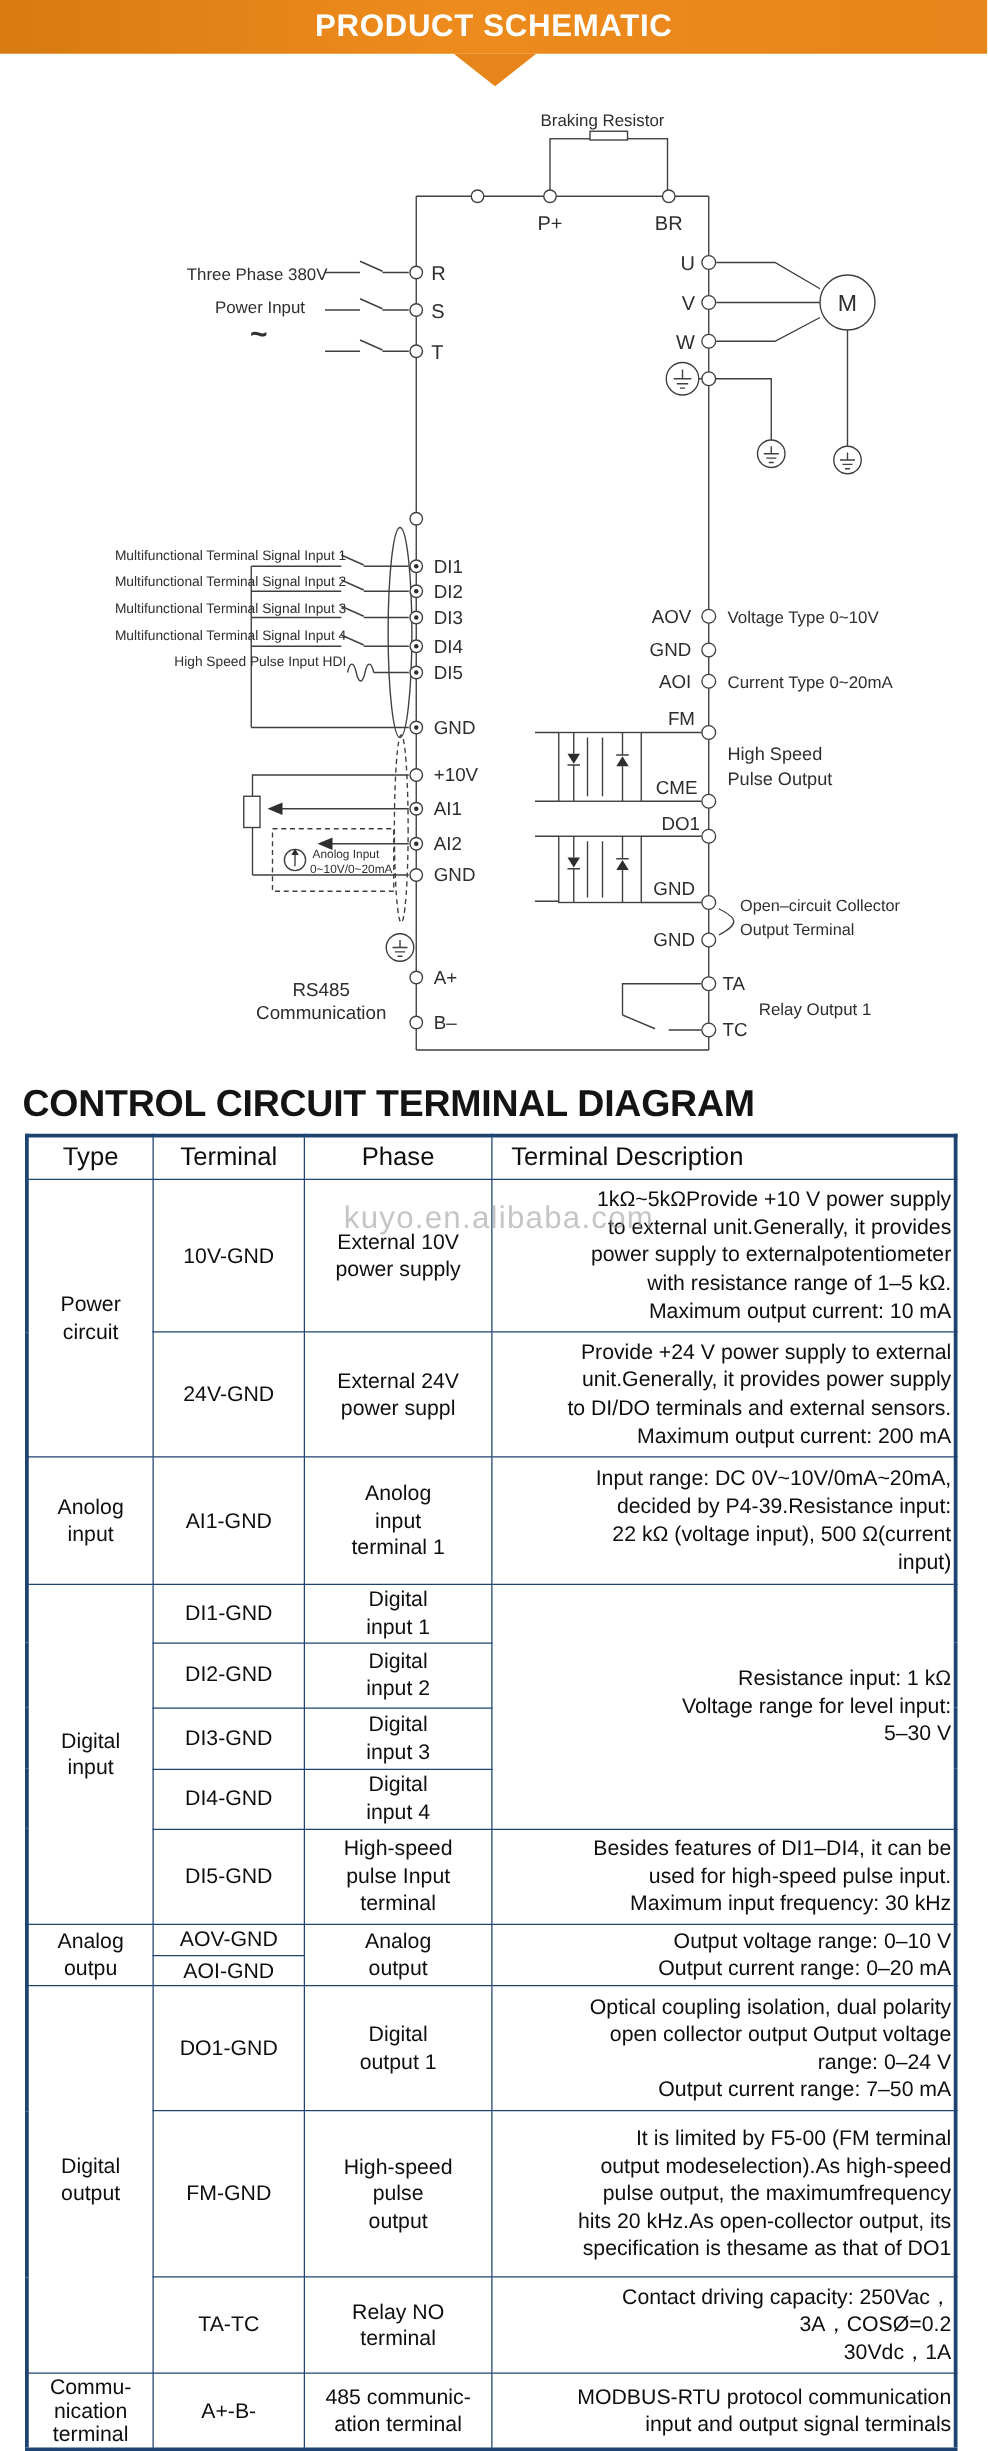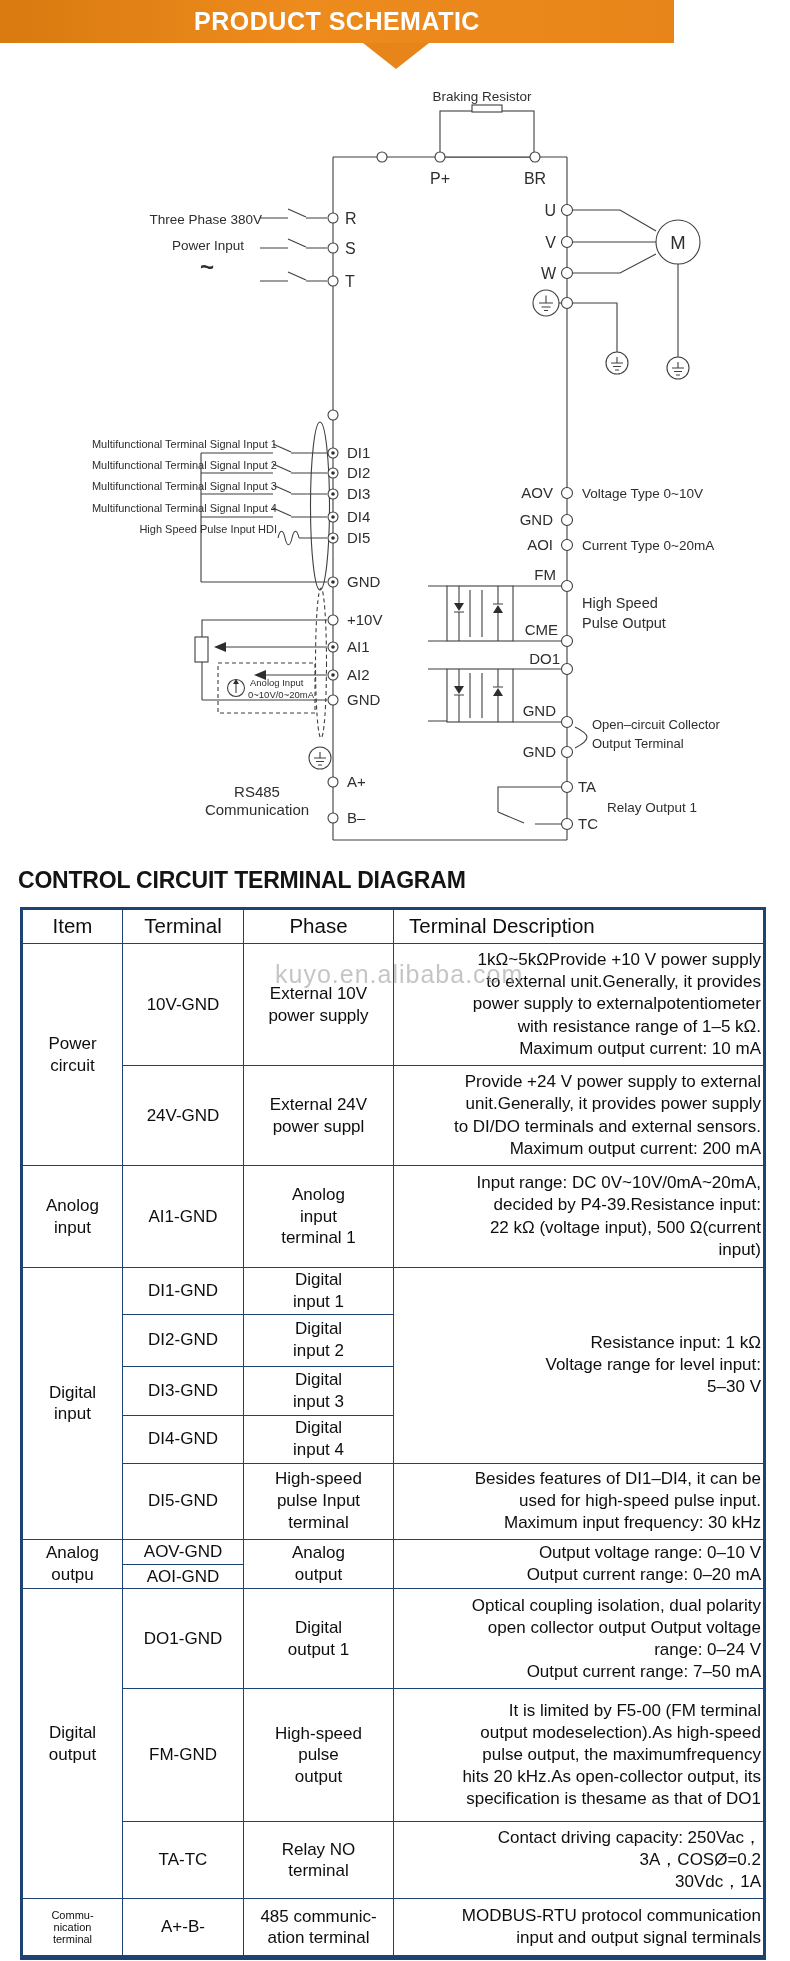--- a/index.html
+++ b/index.html
@@ -1,47 +1,47 @@
 <!DOCTYPE html>
 <html><head>
 <meta charset="utf-8">
 <style>
   html,body{margin:0;padding:0;background:#fff;}
   .page{position:relative;width:790px;height:1961px;background:#fff;overflow:hidden;
         font-family:"Liberation Sans",sans-serif;}
   
-  .banner{position:absolute;left:0;top:0;width:674px;height:43px;
+  .banner{position:absolute;left:0;top:0;width:790px;height:43px;
           background:linear-gradient(90deg,#d87a10 0%,#ee8b1d 45%,#e8851a 100%);
           display:flex;align-items:center;justify-content:center;}
   .banner span{color:#fff;font-size:25px;font-weight:bold;letter-spacing:.5px;}
   .banner-tri{position:absolute;left:363px;top:43px;width:0;height:0;
           border-left:33px solid transparent;border-right:33px solid transparent;
           border-top:26px solid #e8851a;}
   
   svg.circuit{position:absolute;left:0;top:0;}
   svg text{font-family:"Liberation Sans",sans-serif;fill:#2e2e2e;}
   .w{stroke:#3f3f3f;fill:none;stroke-width:1.1px;}
   .wf{stroke:#3f3f3f;fill:#fff;stroke-width:1.1px;}
   .dot{fill:#2e2e2e;stroke:none;}
   .dash{stroke-dasharray:4 3;}
   .t16{font-size:16px}.t15{font-size:15px}.t14{font-size:14.5px}.t135{font-size:13.5px}
   .t13{font-size:13px}.t11{font-size:11px}.t10{font-size:9.5px}.t18{font-size:18.5px}
   .t24{font-size:24px;font-weight:bold}
   
-  .heading{position:absolute;left:18px;top:867px;font-size:23px;font-weight:800;
+  .heading{position:absolute;left:18px;top:867px;font-size:30px;font-weight:800;
            color:#141414;letter-spacing:-.2px;}
   
   table.tt{position:absolute;left:20px;top:907px;width:743px;table-layout:fixed;
            border-collapse:collapse;border:3px solid #1c4372;border-bottom-width:5px;
            font-size:17px;color:#0e0e0e;line-height:1.28;}
   .tt th,.tt td{border:1.5px solid #1c4372;vertical-align:middle;padding:1px 2px;overflow:hidden;}
   .tt th{font-size:20.5px;font-weight:400;}
   .tt th.fnh{text-align:left;padding-left:15px;}
   .item,.term,.name{text-align:center;white-space:pre-line;}
-  .item.small{font-size:11px;line-height:1.12;}
+  .item.small{font-size:17px;line-height:1.12;}
   .fn{text-align:right;padding:2px 3px 2px 7px;white-space:pre-line;line-height:1.3;}
   
   .watermark{position:absolute;left:275px;top:960px;font-size:25px;color:#9f9f9f;
              opacity:.6;letter-spacing:1px;pointer-events:none;}
 </style>
 </head>
 <body>
 
 <div class="page">
 
@@ -214,21 +214,21 @@
 
   <table class="tt">
     <colgroup>
         <col style="width:101px">
         <col style="width:121px">
         <col style="width:150px">
         <col style="width:371px">
       </colgroup>
     <tbody>
         <tr style="height:35px">
-      <th>Item</th>
+      <th>Type</th>
       <th>Terminal</th>
       <th>Phase</th>
       <th class="fnh">Terminal Description</th>
     </tr>
     <tr style="height:122px">
       <td class="item" rowspan="2">Power
 circuit</td>
       <td class="term">10V-GND</td>
       <td class="name">External 10V
 power supply</td>

